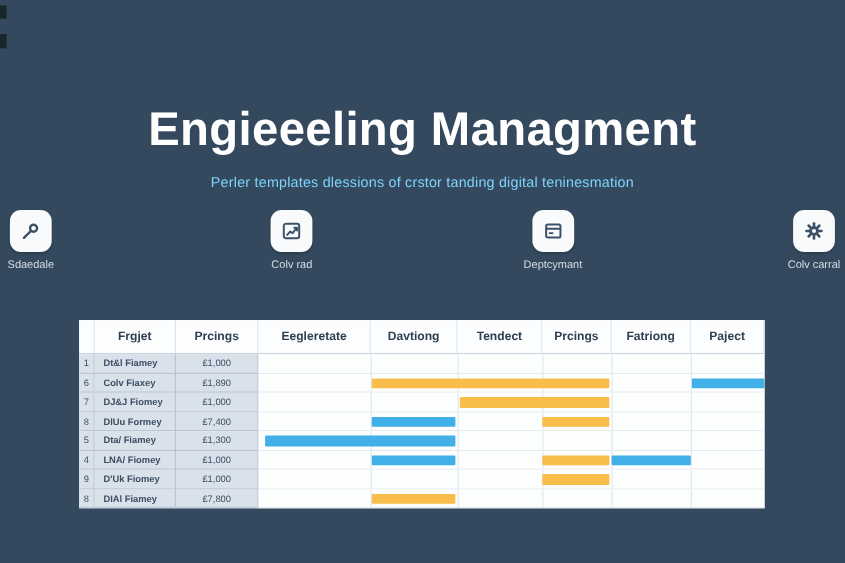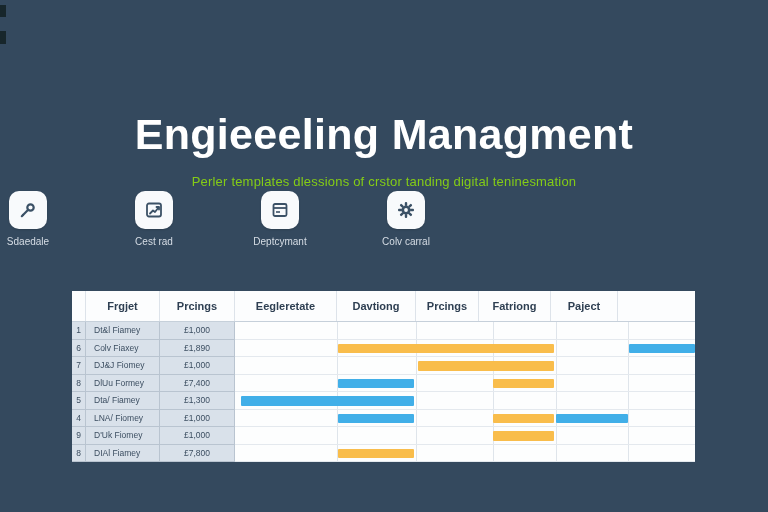--- a/index.html
+++ b/index.html
@@ -2,30 +2,30 @@
 <html><head>
 <meta charset="utf-8">
 <style>
   html,body{margin:0;padding:0;}
   body{
     width:768px;height:512px;position:relative;overflow:hidden;
     background:#34495E;
     font-family:"Liberation Sans", sans-serif;
   }
   
-  .hero{position:absolute;top:16px;left:0;width:768px;text-align:center;}
+  .hero{position:absolute;top:0;left:0;width:768px;text-align:center;}
   .title{
     margin-top:95px;font-size:43px;font-weight:bold;color:#ffffff;
     letter-spacing:0.3px;line-height:1.1;
   }
-  .subtitle{margin-top:16px;font-size:13px;color:#84cc16;letter-spacing:0.2px;}
+  .subtitle{margin-top:16px;font-size:13px;color:#7dd3fc;letter-spacing:0.2px;}
   
   .features{
     position:absolute;top:191px;left:0;width:768px;
-    display:flex;justify-content:flex-start;gap:70px;
+    display:flex;justify-content:space-between;gap:70px;
   }
   .feature{display:flex;flex-direction:column;align-items:center;width:56px;}
   .card{
     width:38px;height:38px;background:#f8fafc;border-radius:10px;
     display:flex;align-items:center;justify-content:center;
     box-shadow:0 1px 2px rgba(0,0,0,0.15);
   }
   .card svg{display:block;}
   .flabel{margin-top:7px;font-size:10px;color:#d6dde5;white-space:nowrap;}
   
@@ -35,21 +35,21 @@
   }
   .thead{display:flex;height:31px;background:#fcfdfe;border-bottom:1px solid #c6d0da;box-sizing:border-box;}
   .thead .cell{
     box-sizing:border-box;border-right:1px solid #dde3ea;
     display:flex;align-items:center;justify-content:center;
     font-size:11px;font-weight:bold;color:#2e3f52;
   }
   .trow{display:flex;height:17.5px;box-sizing:border-box;}
   .cell{box-sizing:border-box;flex:0 0 auto;}
   .w-num{width:14px;}
-  .w-name{width:74px;}
+  .w-name{width:74px;font-weight:bold;}
   .w-price{width:75px;}
   .w-c1{width:102px;} .w-c2{width:79px;} .w-c3{width:77px;}
   .w-c4{width:63px;}  .w-c5{width:72px;} .w-c6{width:67px;text-align:right;}
   .trow .lcell{
     background:#d9e1ea;border-right:1px solid #b9c4d0;border-bottom:1px solid #b9c4d0;
     display:flex;align-items:center;font-size:8.5px;color:#3c4e61;
   }
   .trow .num{justify-content:center;}
   .trow .name{padding-left:8px;}
   .trow .price{justify-content:center;}
@@ -93,21 +93,21 @@
       <span>
         <svg width="20" height="20" viewBox="0 0 20 20">
           <g stroke="#3b5166" stroke-width="1.8" fill="none" stroke-linecap="round" stroke-linejoin="round">
             <rect x="3" y="3.5" width="14" height="13" rx="2"></rect>
             <path d="M6 13.5 L9 10.5 L11 12 L14.5 7.5"></path>
             <path d="M12.5 7 h2.5 v2.5"></path>
           </g>
         </svg>
       </span>
     </div>
-    <div class="flabel">Cest rad</div>
+    <div class="flabel">Colv rad</div>
   </div>
 
   <div class="feature">
     <div class="card">
       <span>
         <svg width="20" height="20" viewBox="0 0 20 20">
           <g stroke="#3b5166" stroke-width="1.8" fill="none" stroke-linejoin="round">
             <rect x="3.5" y="4" width="13" height="12" rx="1.5"></rect>
             <path d="M3.5 8 h13"></path>
             <path d="M6 12 h4" stroke-width="1.6"></path>
@@ -143,20 +143,21 @@
   </div>
 </div>
 
 <div class="table">
   <div class="thead">
     <div class="cell w-num"></div>
     <div class="cell w-name">Frgjet</div>
     <div class="cell w-price">Prcings</div>
     <div class="cell w-c1">Eegleretate</div>
     <div class="cell w-c2">Davtiong</div>
+    <div class="cell w-c3">Tendect</div>
     <div class="cell w-c4">Prcings</div>
     <div class="cell w-c5">Fatriong</div>
     <div class="cell w-c6">Paject</div>
   </div>
 
   <div class="trow">
     <div class="cell lcell num w-num">1</div>
     <div class="cell lcell name w-name">Dt&amp;l Fiamey</div>
     <div class="cell lcell price w-price">£1,000</div>
     <div class="gantt">

